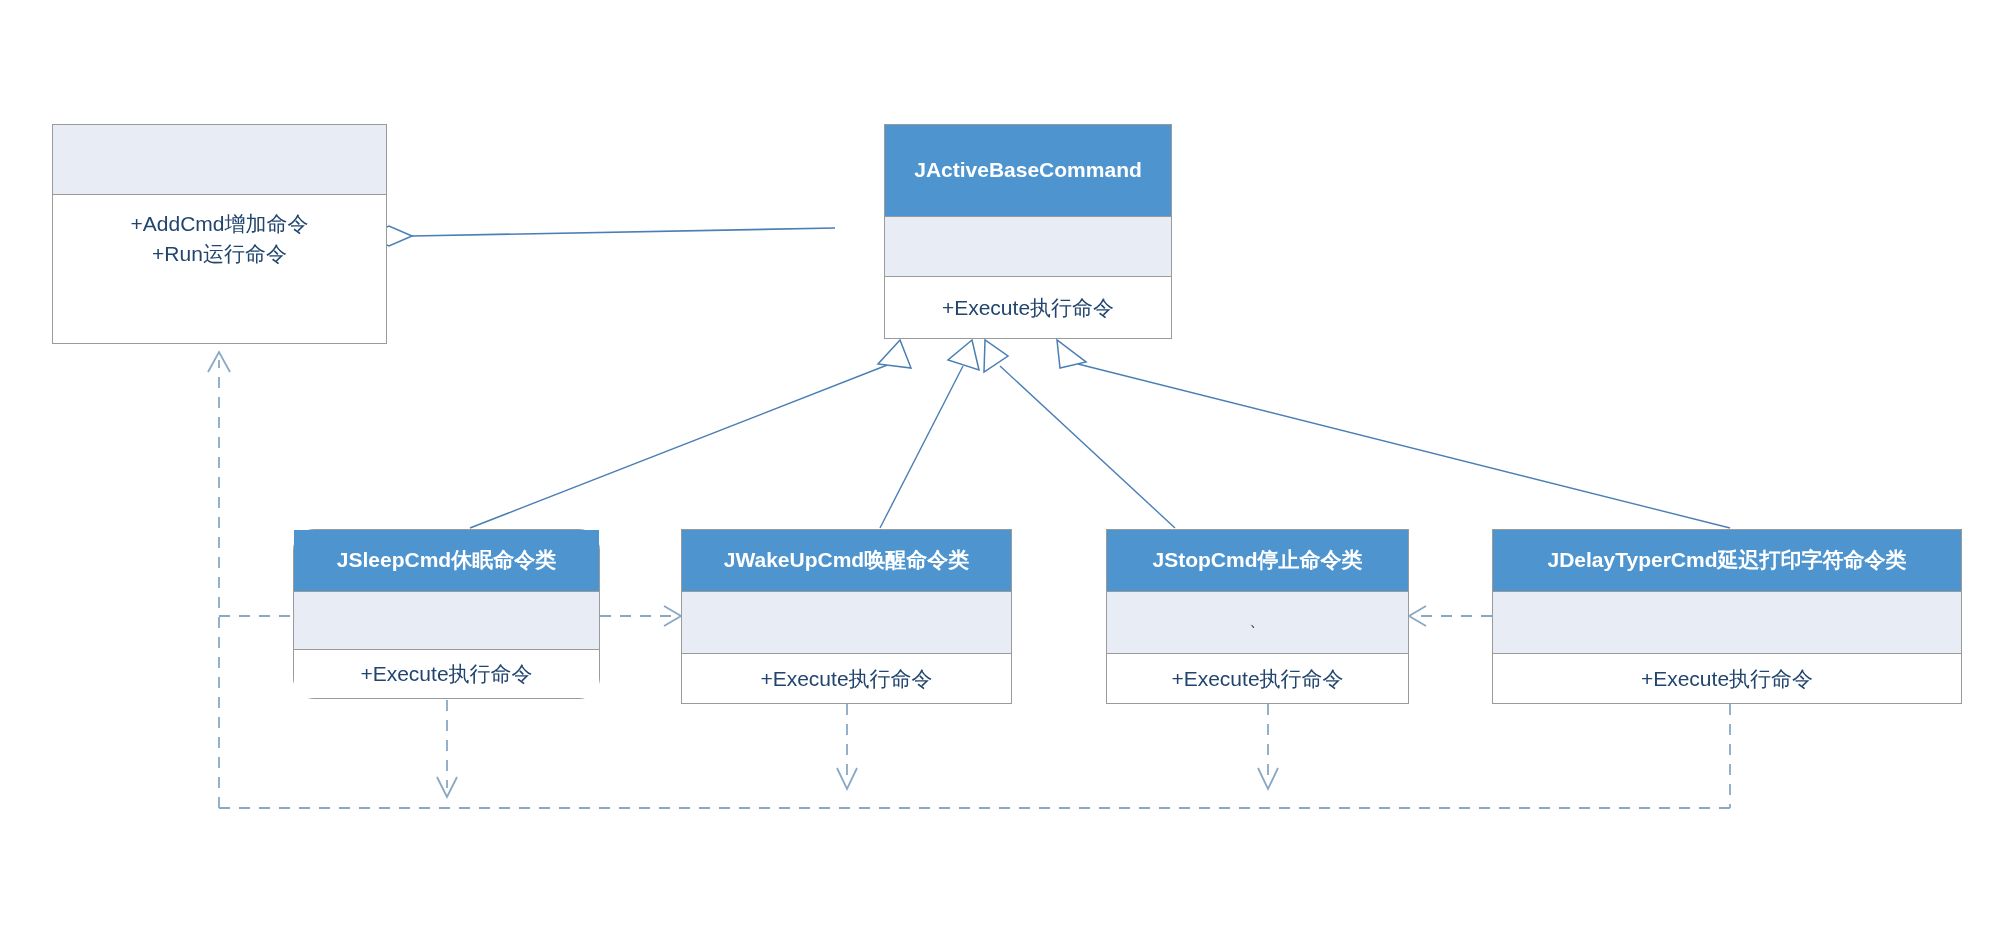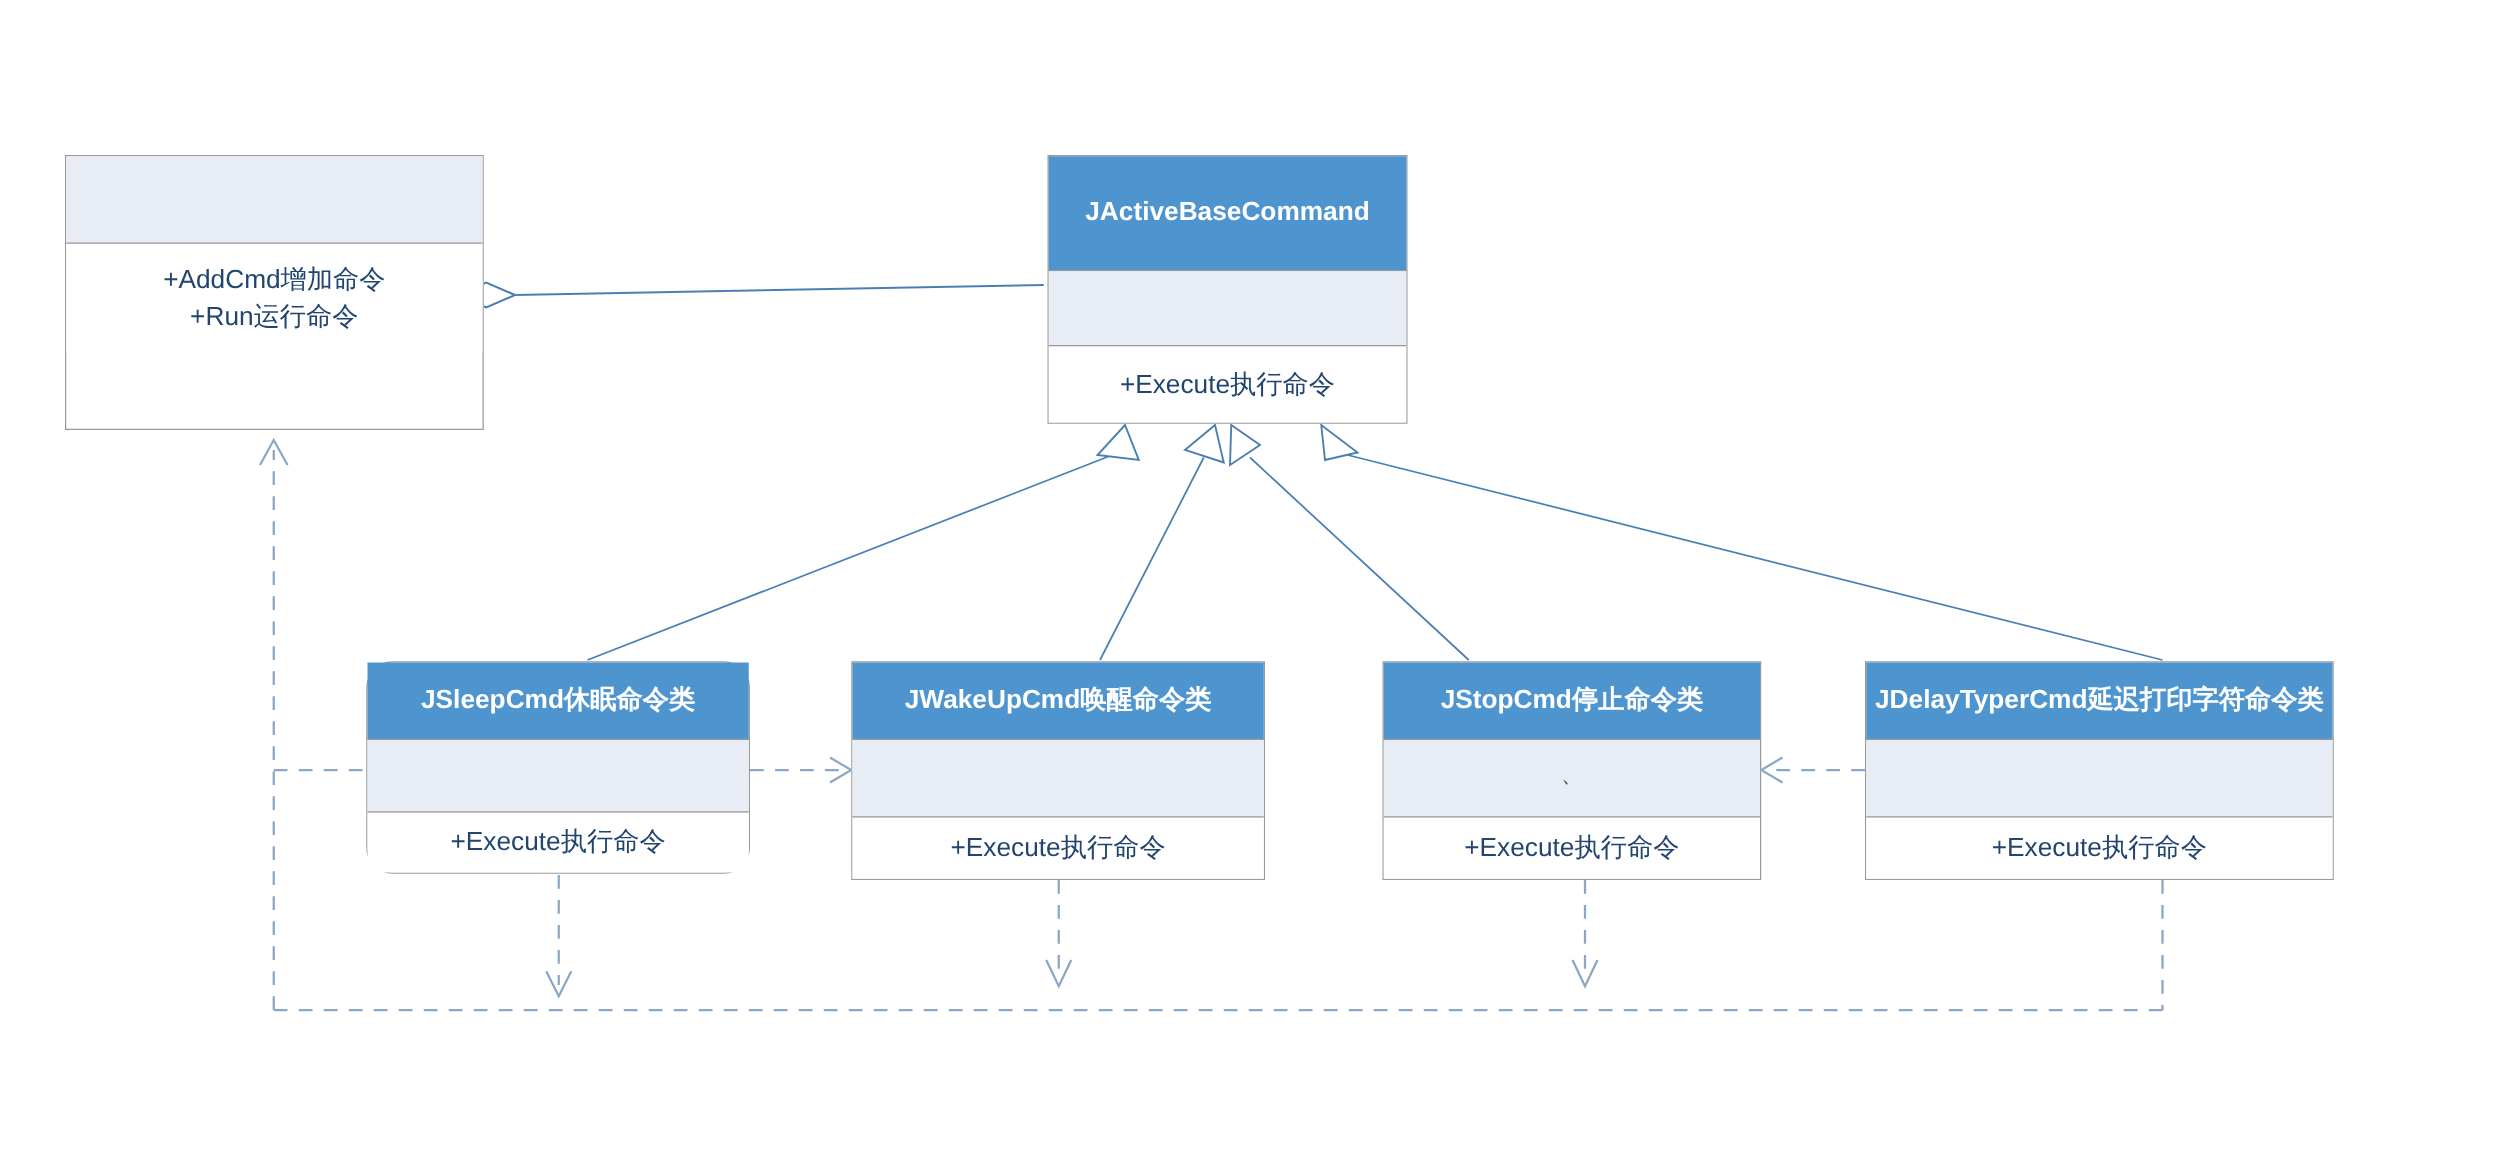--- a/index.html
+++ b/index.html
@@ -150,21 +150,21 @@
   </svg>
 
   <div class="uml-class" style="left:52px; top:124px; width:335px; height:220px;">
     <div class="uml-attrs" style="height:70px;"></div>
     <div class="uml-methods" style="height:87px;">
       <span class="m-line">+AddCmd增加命令</span>
       <span class="m-line">+Run运行命令</span>
     </div>
   </div>
 
-  <div class="uml-class" style="left:838px; top:124px; width:288px; height:215px;">
+  <div class="uml-class" style="left:884px; top:124px; width:288px; height:215px;">
     <div class="uml-header" style="height:92px;">JActiveBaseCommand</div>
     <div class="uml-attrs" style="height:60px;"></div>
     <div class="uml-methods" style="height:61px;">
       <span class="m-line">+Execute执行命令</span>
     </div>
   </div>
 
   <div class="uml-class" style="left:293px; top:529px; width:307px; height:170px;border-radius:21px;">
     <div class="uml-header" style="height:62px;">JSleepCmd休眠命令类</div>
     <div class="uml-attrs" style="height:58px;"></div>
@@ -184,21 +184,21 @@
   <div class="uml-class" style="left:1106px; top:529px; width:303px; height:175px;">
     <div class="uml-header" style="height:62px;">JStopCmd停止命令类</div>
     <div class="uml-attrs" style="height:62px;">
       <span style="position:absolute; left:50%; top:46%; transform:translate(-50%,-50%); font-size:17px;">、</span>
     </div>
     <div class="uml-methods" style="height:49px;">
       <span class="m-line">+Execute执行命令</span>
     </div>
   </div>
 
-  <div class="uml-class" style="left:1492px; top:529px; width:375px; height:175px;">
+  <div class="uml-class" style="left:1492px; top:529px; width:470px; height:175px;">
     <div class="uml-header" style="height:62px;">JDelayTyperCmd延迟打印字符命令类</div>
     <div class="uml-attrs" style="height:62px;"></div>
     <div class="uml-methods" style="height:49px;">
       <span class="m-line">+Execute执行命令</span>
     </div>
   </div>
 
 </div>
 
 </body></html>

